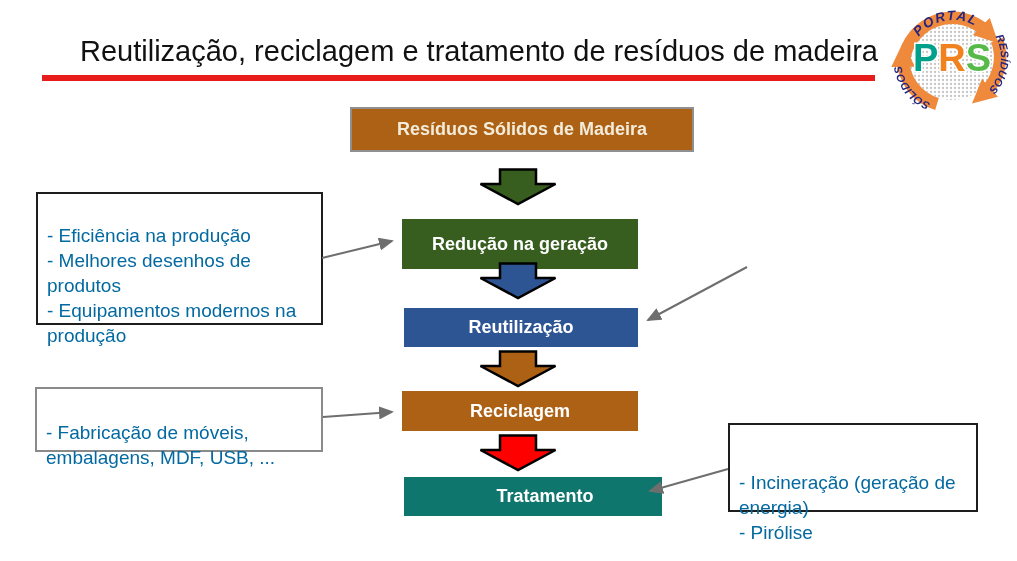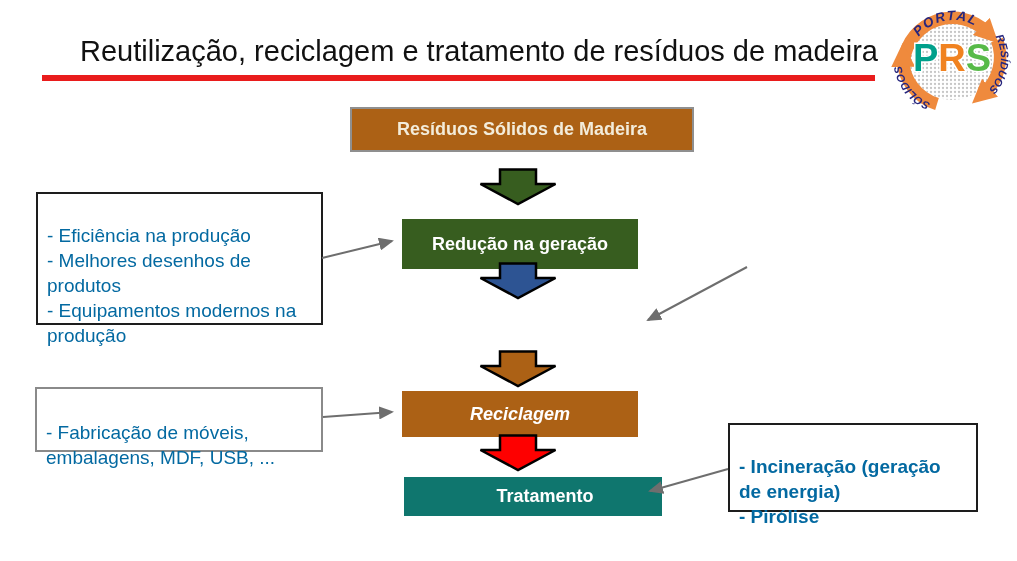--- a/index.html
+++ b/index.html
@@ -9,34 +9,34 @@
   .title{position:absolute;left:0;top:26px;width:958px;text-align:center;
          font-size:29px;color:#111;letter-spacing:0;margin-top:9px;}
   .rule{position:absolute;left:42px;top:75px;width:833px;height:6px;}
 
   
   .fbox{position:absolute;display:flex;align-items:center;justify-content:center;
         font-weight:bold;font-size:18px;color:#ffffff;text-align:center;}
   .fbox-source{left:350px;top:107px;width:340px;height:41px;border:2px solid #8f8f8f;color:#f3ecda;}
   .fbox-s0{left:402px;top:219px;width:236px;height:50px;}
   .fbox-s1{left:404px;top:308px;width:234px;height:39px;}
-  .fbox-s2{left:402px;top:391px;width:236px;height:46px;font-style:italic;}
+  .fbox-s2{left:402px;top:391px;width:236px;height:40px;}
   .fbox-s3{left:404px;top:477px;width:234px;height:39px;}
 
   
   .barrow{position:absolute;left:478px;width:80px;height:38px;}
   .barrow-0{top:168px;} .barrow-1{top:262px;} .barrow-2{top:350px;} .barrow-3{top:434px;}
 
   
   .note{position:absolute;background:#fff;font-size:19px;line-height:25px;color:#0369a1;
         padding:4px 9px;white-space:pre-line;box-sizing:border-box;}
   .note-reducao{left:36px;top:192px;width:287px;height:133px;border:2px solid #1d1d1d;}
   .note-reutilizacao{left:747px;top:223px;width:229px;height:94px;border:2px solid #1d1d1d;padding-top:8px;}
   .note-reciclagem{left:35px;top:387px;width:288px;height:65px;border:2px solid #8a8a8a;padding-top:6px;}
-  .note-tratamento{left:728px;top:423px;width:250px;height:89px;border:2px solid #1d1d1d;padding-top:4px;font-weight:bold;}
+  .note-tratamento{left:728px;top:423px;width:250px;height:89px;border:2px solid #1d1d1d;padding-top:20px;}
 
   .connectors{position:absolute;left:0;top:0;width:1017px;height:561px;pointer-events:none;}
 
   .logo{position:absolute;left:889px;top:-2px;width:128px;height:114px;}
 </style>
 </head>
 <body>
 
 <div class="canvas">
 
@@ -76,20 +76,23 @@
   <svg class="barrow barrow-0" viewBox="0 0 80 38">
     <polygon points="22,1.5 58,1.5 58,16 77.5,16 40,36 2.5,16 22,16" stroke="#000" stroke-width="2.5" fill="#375D1F"></polygon>
   </svg>
   <div class="fbox fbox-s0" style="background-color: rgb(55, 93, 31);">
     <span>Redução na geração</span>
   </div>
 
   <svg class="barrow barrow-1" viewBox="0 0 80 38">
     <polygon points="22,1.5 58,1.5 58,16 77.5,16 40,36 2.5,16 22,16" stroke="#000" stroke-width="2.5" fill="#2D5493"></polygon>
   </svg>
+  <div class="fbox fbox-s1" style="background-color: rgb(45, 84, 147);">
+    <span>Reutilização</span>
+  </div>
 
   <svg class="barrow barrow-2" viewBox="0 0 80 38">
     <polygon points="22,1.5 58,1.5 58,16 77.5,16 40,36 2.5,16 22,16" stroke="#000" stroke-width="2.5" fill="#AC6115"></polygon>
   </svg>
   <div class="fbox fbox-s2" style="background-color: rgb(172, 97, 21);">
     <span>Reciclagem</span>
   </div>
 
   <svg class="barrow barrow-3" viewBox="0 0 80 38">
     <polygon points="22,1.5 58,1.5 58,16 77.5,16 40,36 2.5,16 22,16" stroke="#000" stroke-width="2.5" fill="#FE0000"></polygon>

